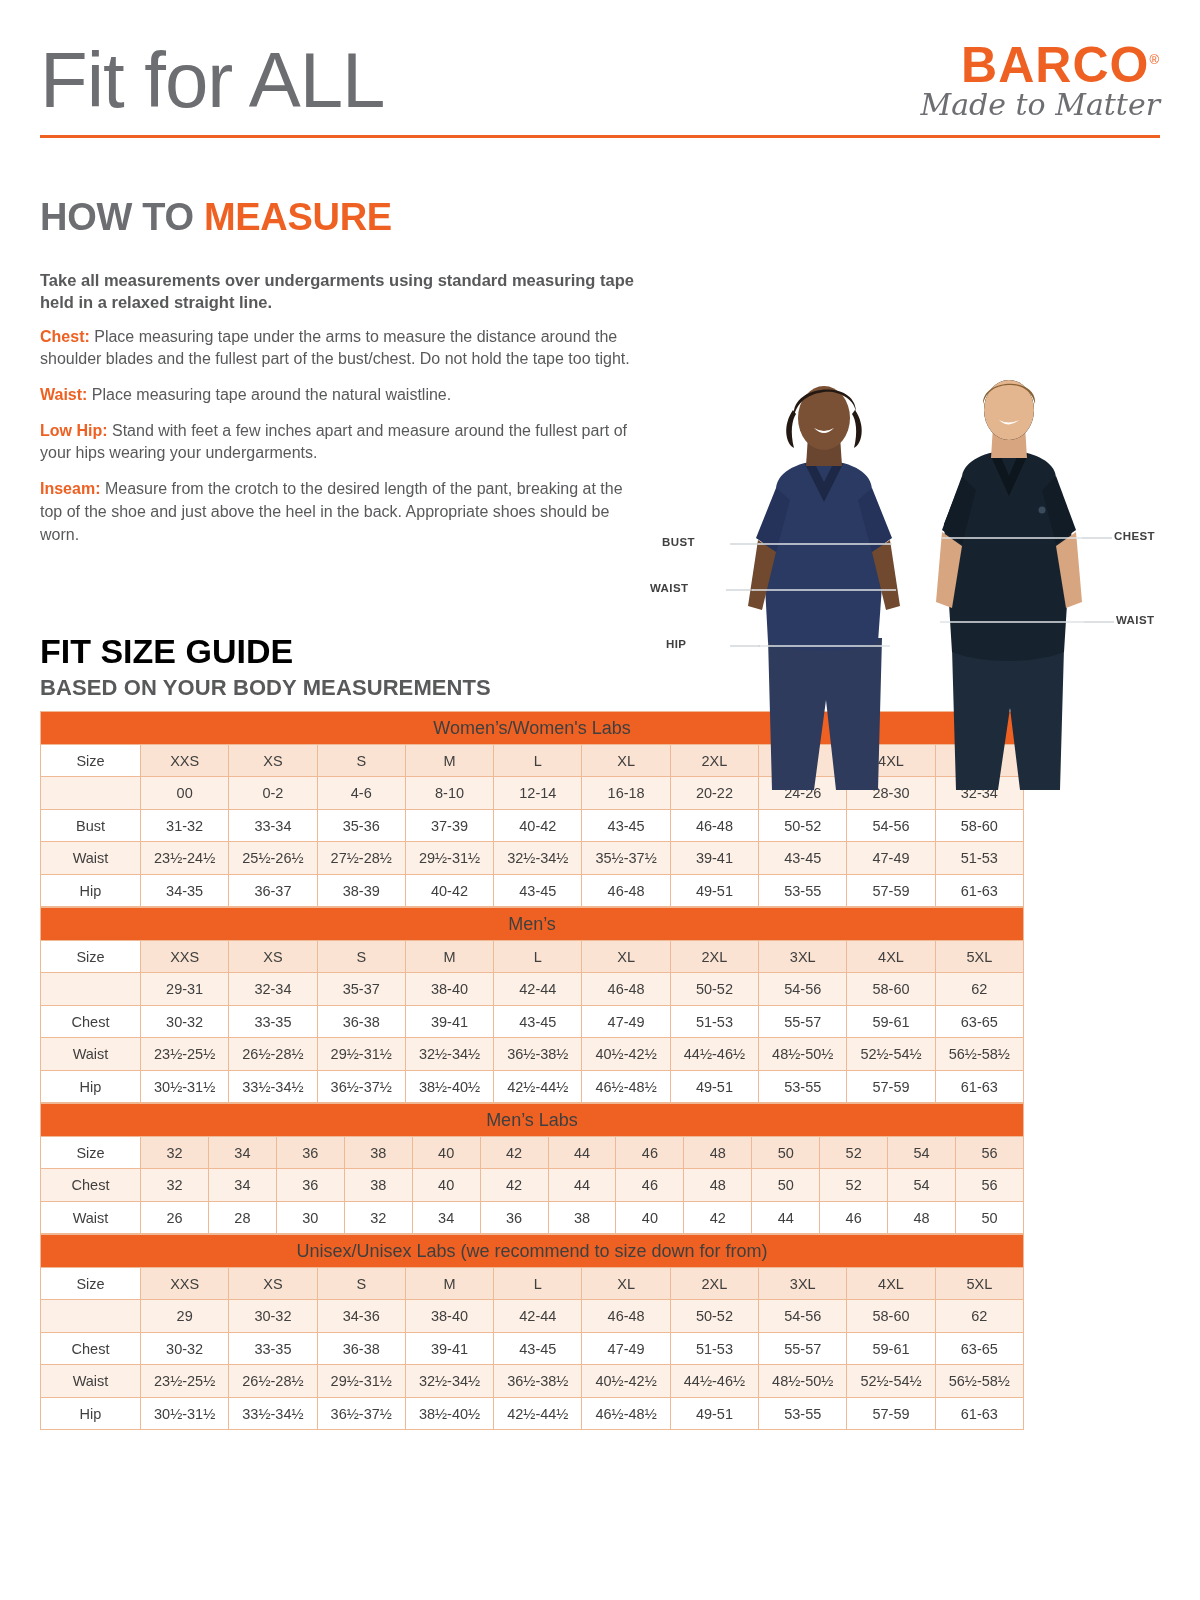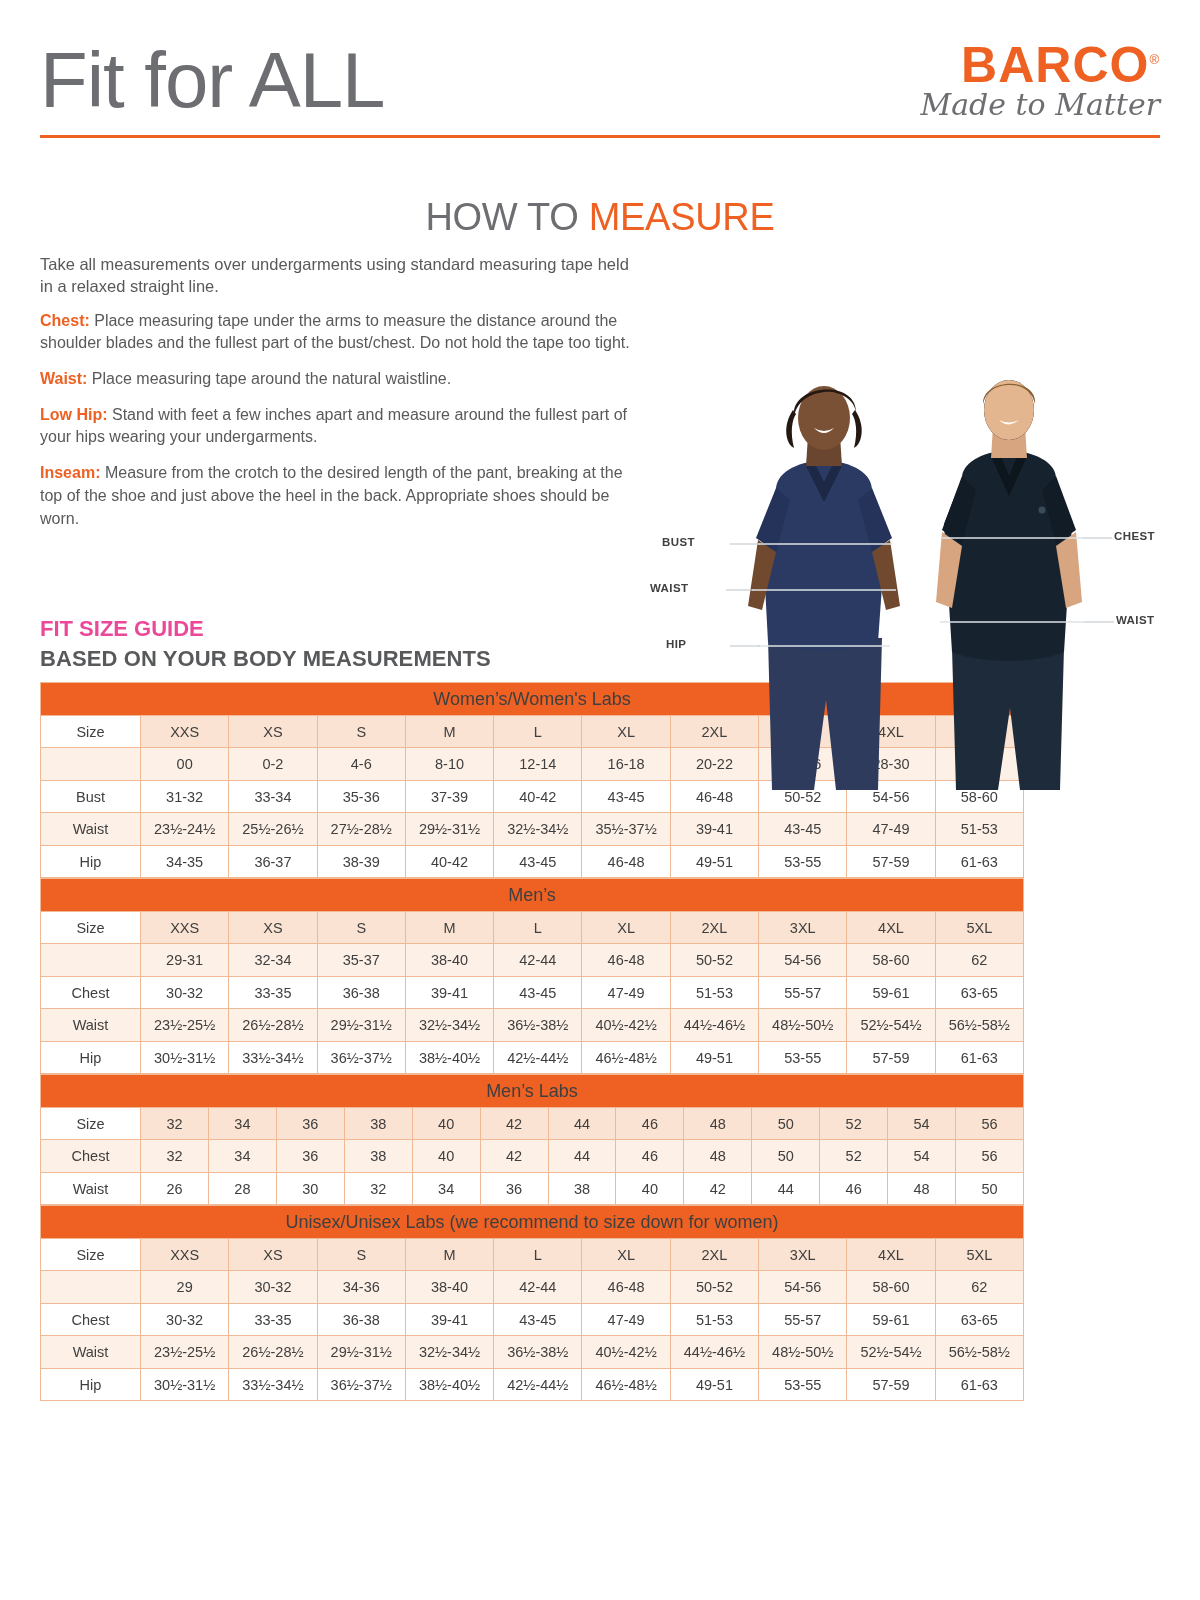--- a/index.html
+++ b/index.html
@@ -57,32 +57,31 @@
   .rule {
     height:3px;
     background:#ee6123;
     margin-top:10px;
     margin-bottom:0;
   }
 
   
   .section-h2 {
     font-size:38px;
-    font-weight:400;
+    font-weight:700;
     color:#6d6e71;
-    margin:58px 0 14px 0;
+    margin:58px 0 30px 0;
     letter-spacing:-0.3px;
-    text-align:center;
   }
   .section-h2 .accent { color:#ee6123; }
 
   .measure-col { width:600px; }
   .lead {
     font-size:16.5px;
-    font-weight:400;
+    font-weight:700;
     color:#58595b;
     line-height:1.35;
     margin-bottom:12px;
   }
   .m-item {
     font-size:16px;
     color:#58595b;
     line-height:1.42;
     margin-bottom:13px;
   }
@@ -99,23 +98,23 @@
   .model-label {
     position:absolute;
     font-size:11.5px;
     font-weight:700;
     color:#404040;
     letter-spacing:0.4px;
   }
 
   
   .fit-title {
-    font-size:22px;
-    font-weight:700;
-    color:#ec4899;
+    font-size:34px;
+    font-weight:700;
+    color:#000000;
     margin:0 0 4px 0;
   }
   .fit-sub {
     font-size:22px;
     font-weight:700;
     color:#58595b;
     margin-bottom:10px;
     letter-spacing:0.1px;
   }
 
@@ -488,21 +487,21 @@
       </tbody>
     </table>
 
     <table class="sz">
       <colgroup>
           <col style="width:100px">
           <col span="10">
         </colgroup>
       <tbody>
         <tr>
-            <td class="band" colspan="11">Unisex/Unisex Labs (we recommend to size down for women)</td>
+            <td class="band" colspan="11">Unisex/Unisex Labs (we recommend to size down for from)</td>
           </tr>
         <tr>
           <td class="rowlabel">Size</td>
           <td class="hdr">XXS</td>
           <td class="hdr">XS</td>
           <td class="hdr">S</td>
           <td class="hdr">M</td>
           <td class="hdr">L</td>
           <td class="hdr">XL</td>
           <td class="hdr">2XL</td>

